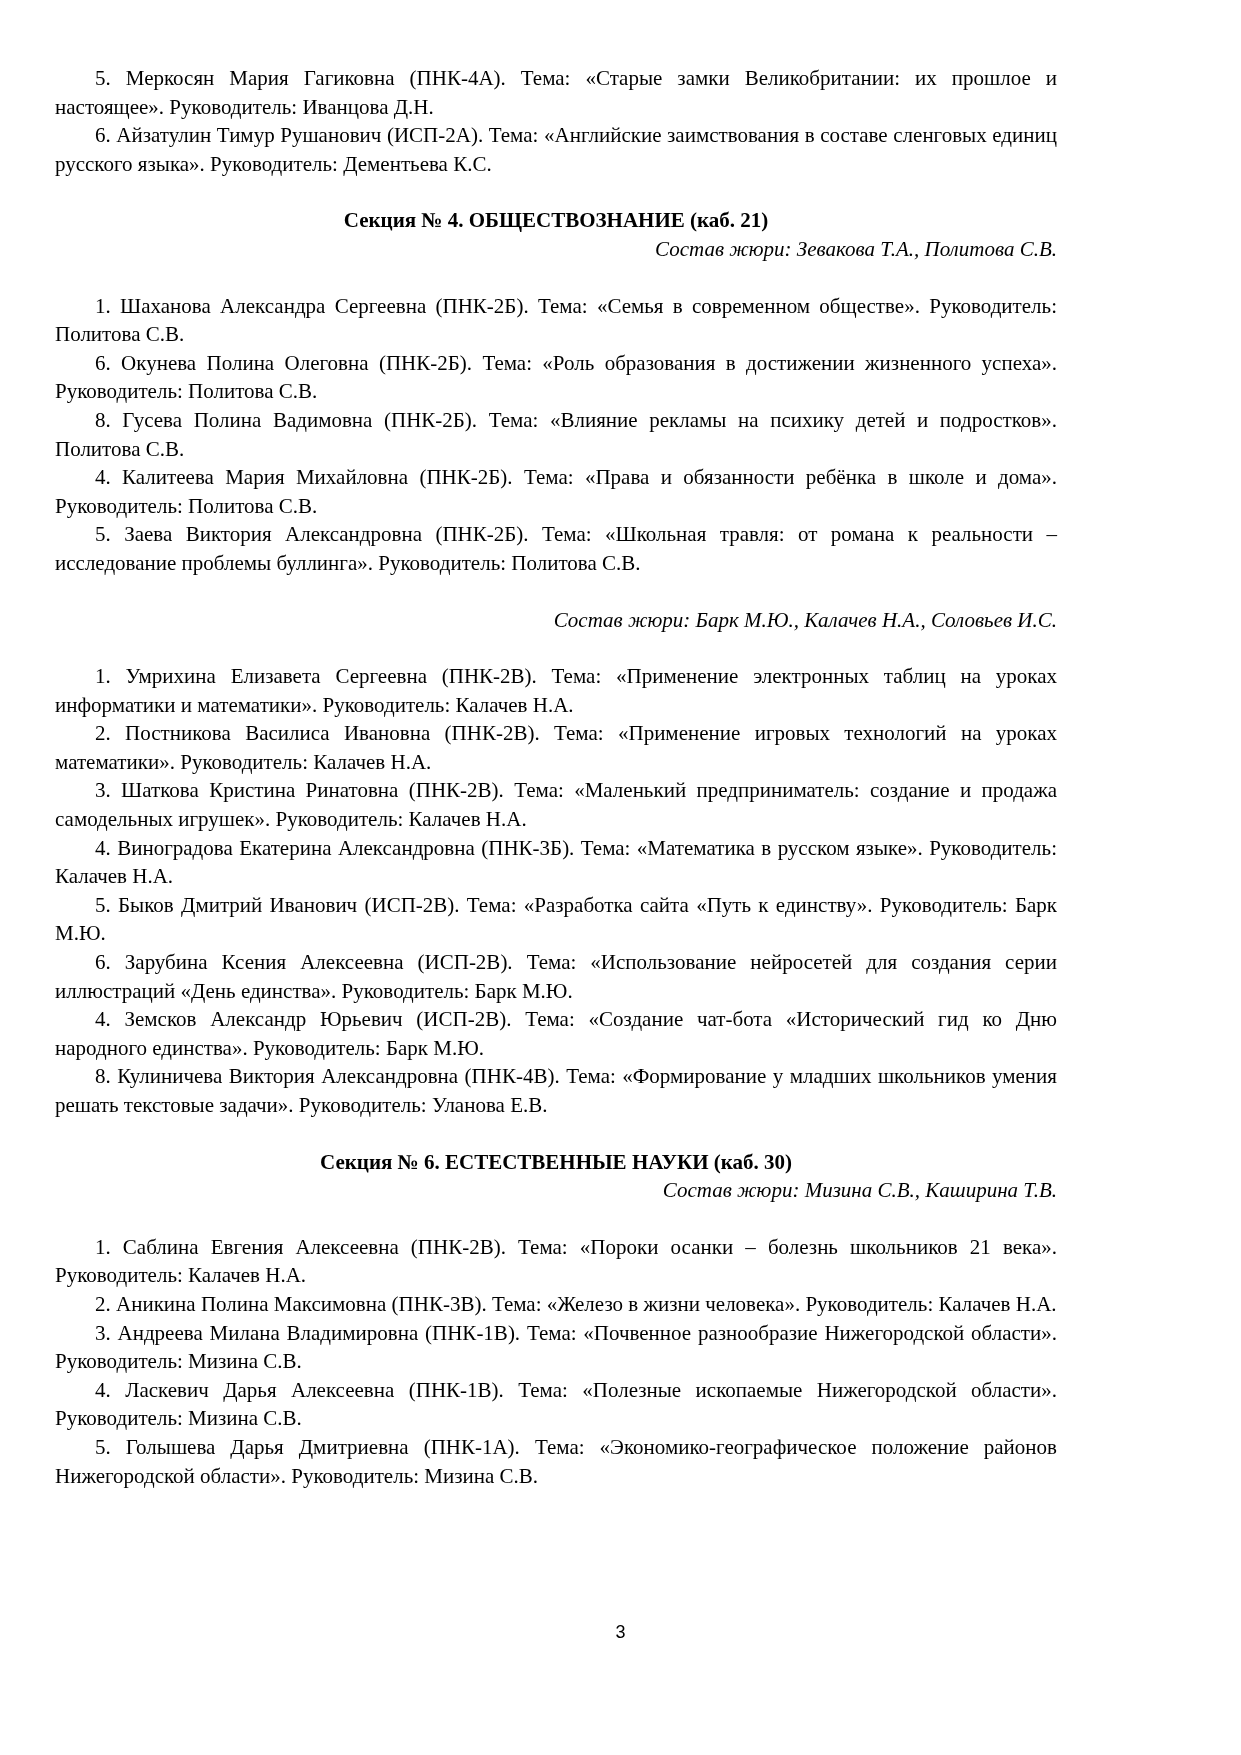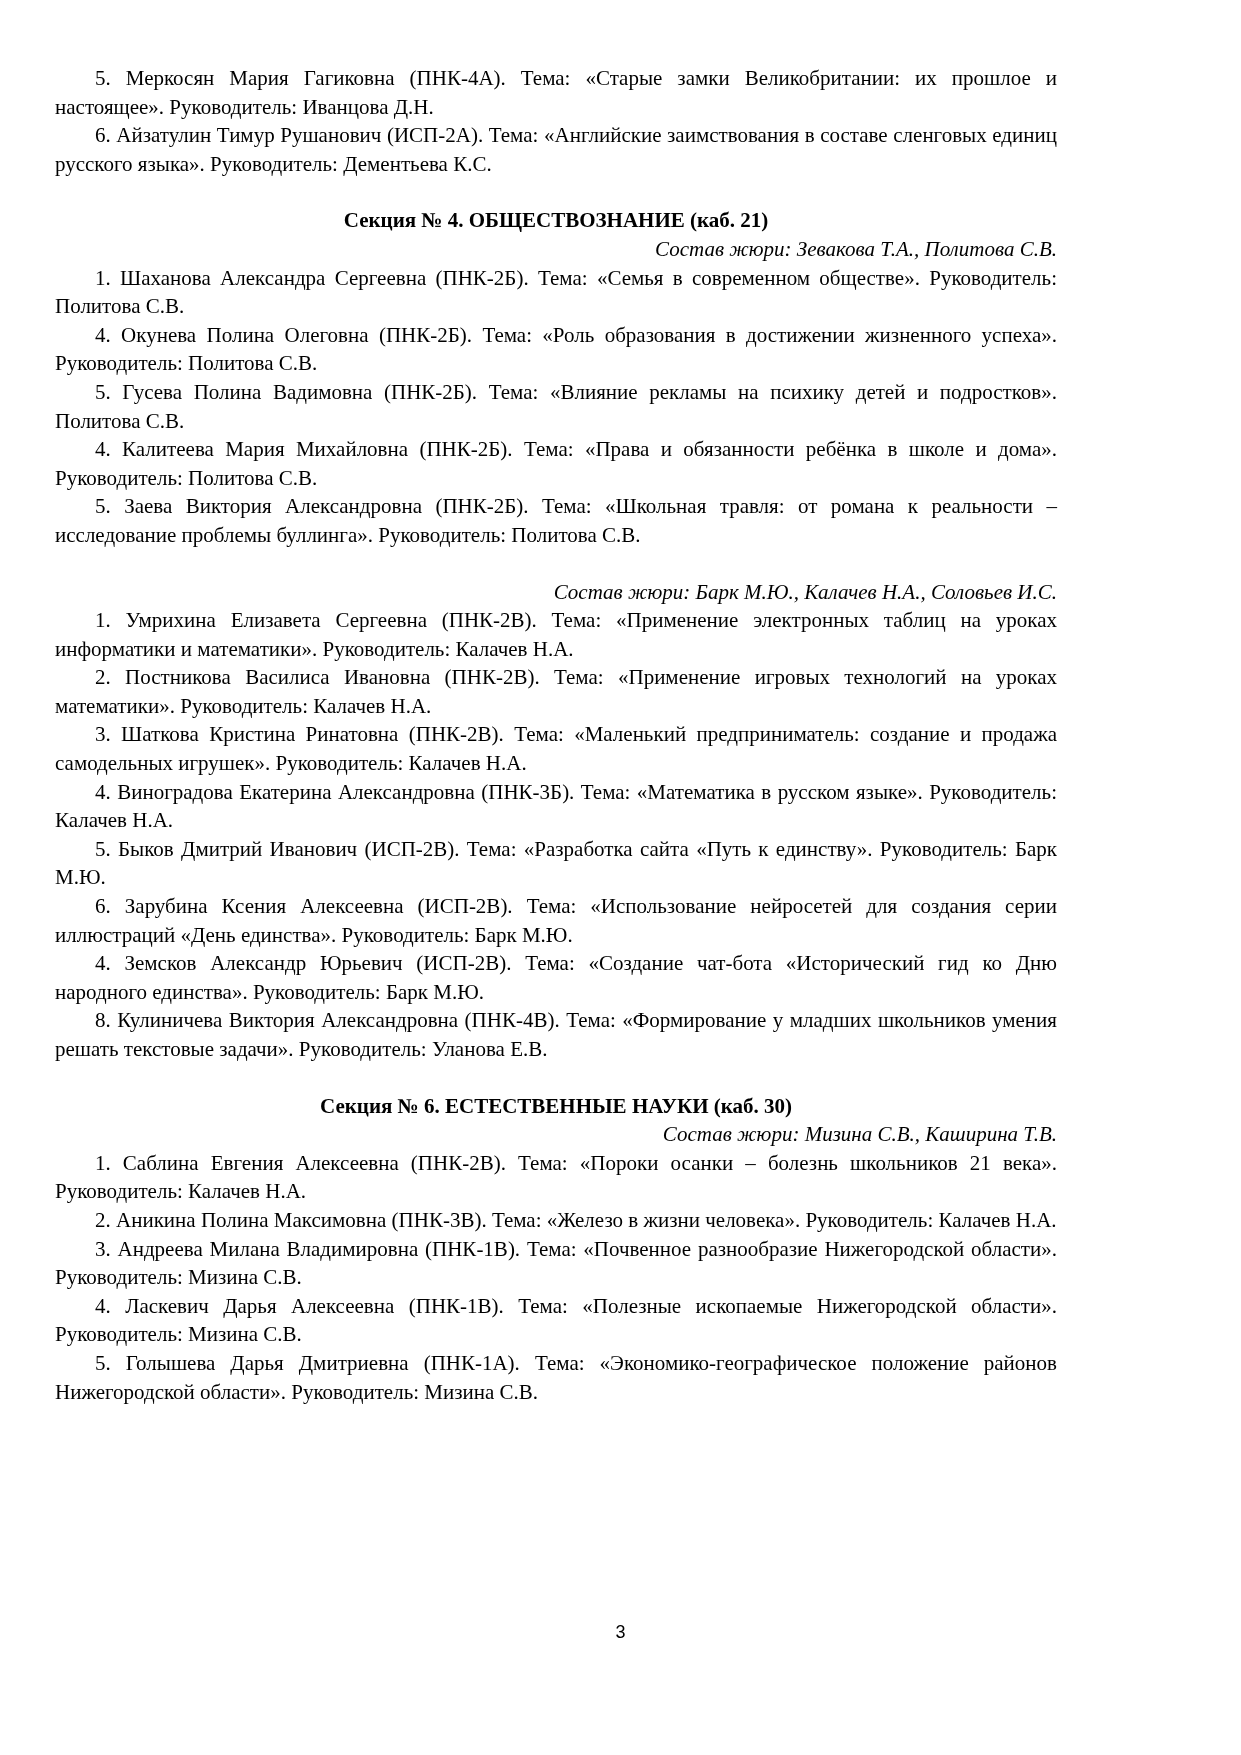--- a/index.html
+++ b/index.html
@@ -17,21 +17,21 @@
   }
   .section-head {
     text-align: center; margin: 0;
     font-weight: bold;
   }
   .section-jury {
     text-align: right; margin: 0;
     font-weight: normal; font-style: italic;
   }
   .section-block { margin-top: 28px; }
-  .section-list { }
+  .section-list { margin-top: 28px; }
   .page-number {
     position: absolute; left: 0; width: 1241px; top: 1622px;
     text-align: center; font-family: "Liberation Sans", "DejaVu Sans", sans-serif;
     font-size: 18px;
   }
 </style>
 </head>
 <body>
 
 <div class="page">
@@ -39,22 +39,22 @@
   <div>
     <p class="item">5. Меркосян Мария Гагиковна (ПНК-4А). Тема: «Старые замки Великобритании: их прошлое и настоящее». Руководитель: Иванцова Д.Н.</p>
     <p class="item">6. Айзатулин Тимур Рушанович (ИСП-2А). Тема: «Английские заимствования в составе сленговых единиц русского языка». Руководитель: Дементьева К.С.</p>
   </div>
 
   <div class="section-block">
     <p class="section-head">Секция № 4. ОБЩЕСТВОЗНАНИЕ (каб. 21)</p>
     <p class="section-jury">Состав жюри: Зевакова Т.А., Политова С.В.</p>
     <div class="section-list">
       <p class="item">1. Шаханова Александра Сергеевна (ПНК-2Б).  Тема: «Семья в современном обществе». Руководитель: Политова С.В.</p>
-      <p class="item">4. Окунева Полина Олеговна (ПНК-2Б). Тема: «Роль образования в достижении жизненного успеха». Руководитель: Политова С.В.</p>
-      <p class="item">5. Гусева Полина Вадимовна (ПНК-2Б). Тема: «Влияние рекламы на психику детей и подростков». Политова С.В.</p>
+      <p class="item">6. Окунева Полина Олеговна (ПНК-2Б). Тема: «Роль образования в достижении жизненного успеха». Руководитель: Политова С.В.</p>
+      <p class="item">8. Гусева Полина Вадимовна (ПНК-2Б). Тема: «Влияние рекламы на психику детей и подростков». Политова С.В.</p>
       <p class="item">4. Калитеева Мария Михайловна (ПНК-2Б). Тема: «Права и обязанности ребёнка в школе и дома». Руководитель: Политова С.В.</p>
       <p class="item">5. Заева Виктория Александровна (ПНК-2Б). Тема: «Школьная травля: от романа к реальности – исследование проблемы буллинга». Руководитель: Политова С.В.</p>
     </div>
   </div>
 
   <div class="section-block">
     <p class="section-jury">Состав жюри: Барк М.Ю., Калачев Н.А., Соловьев И.С.</p>
     <div class="section-list">
       <p class="item">1. Умрихина Елизавета Сергеевна (ПНК-2В). Тема: «Применение электронных таблиц на уроках информатики и математики». Руководитель: Калачев Н.А.</p>
       <p class="item">2. Постникова Василиса Ивановна (ПНК-2В). Тема: «Применение игровых технологий на уроках математики». Руководитель: Калачев Н.А.</p>

